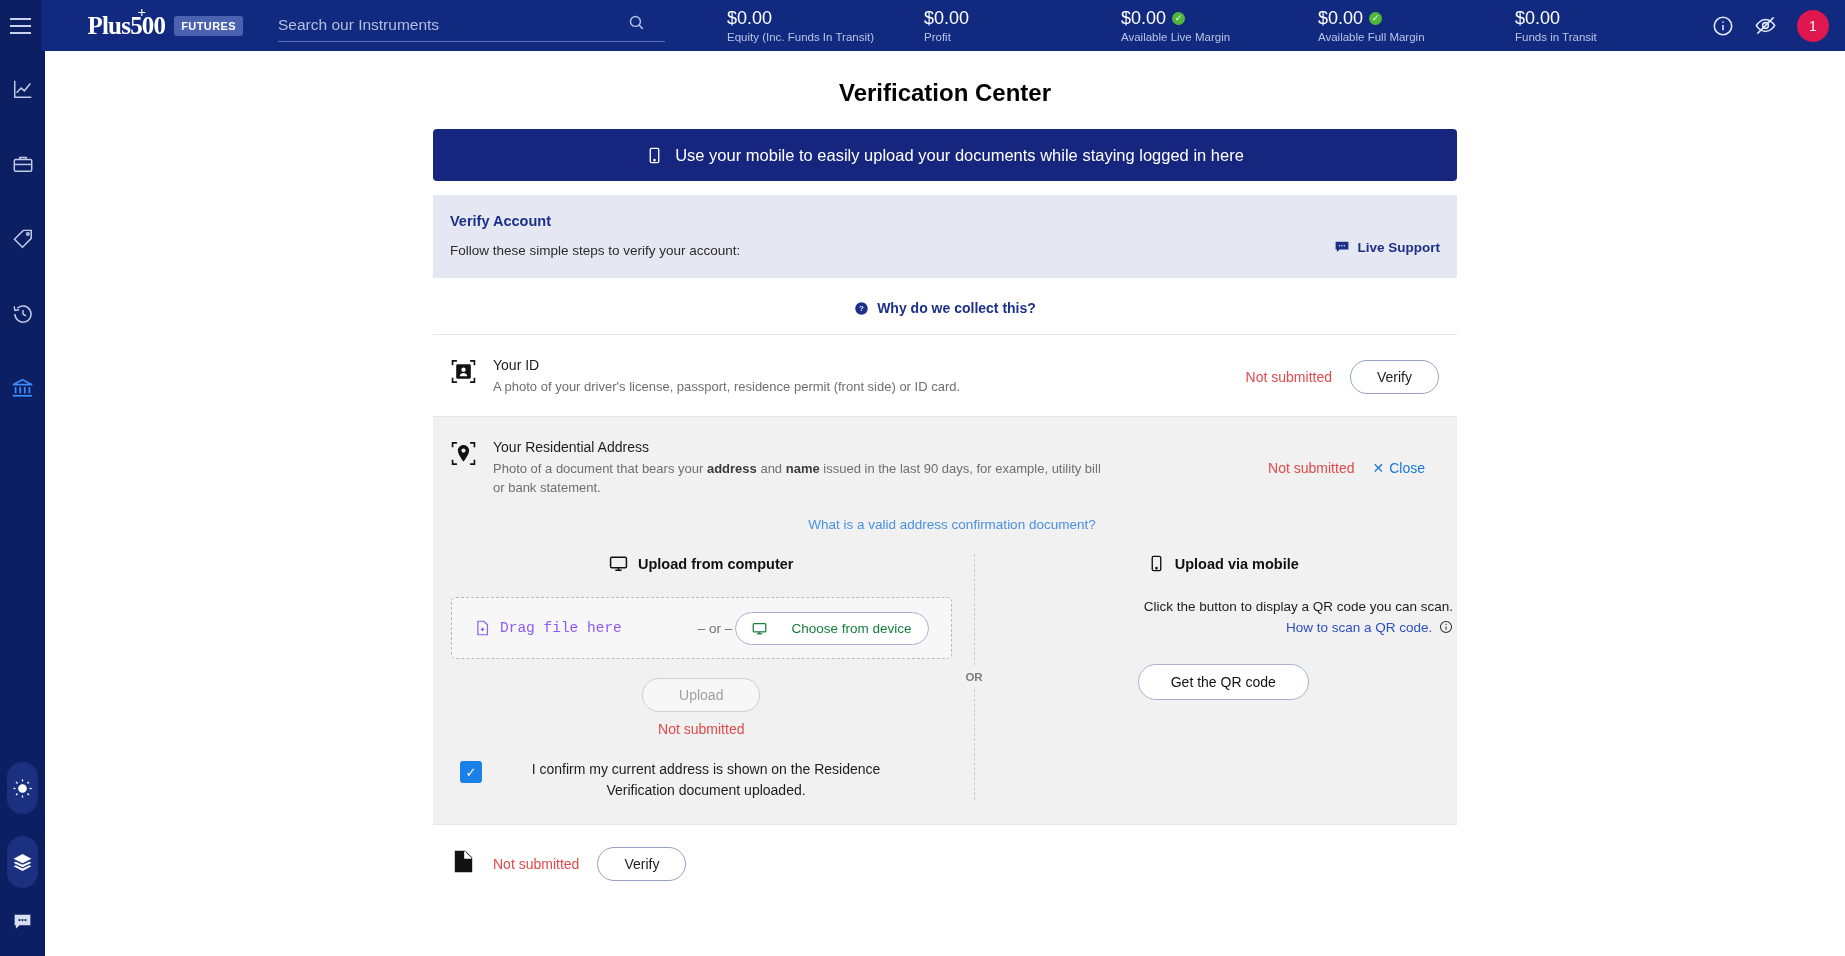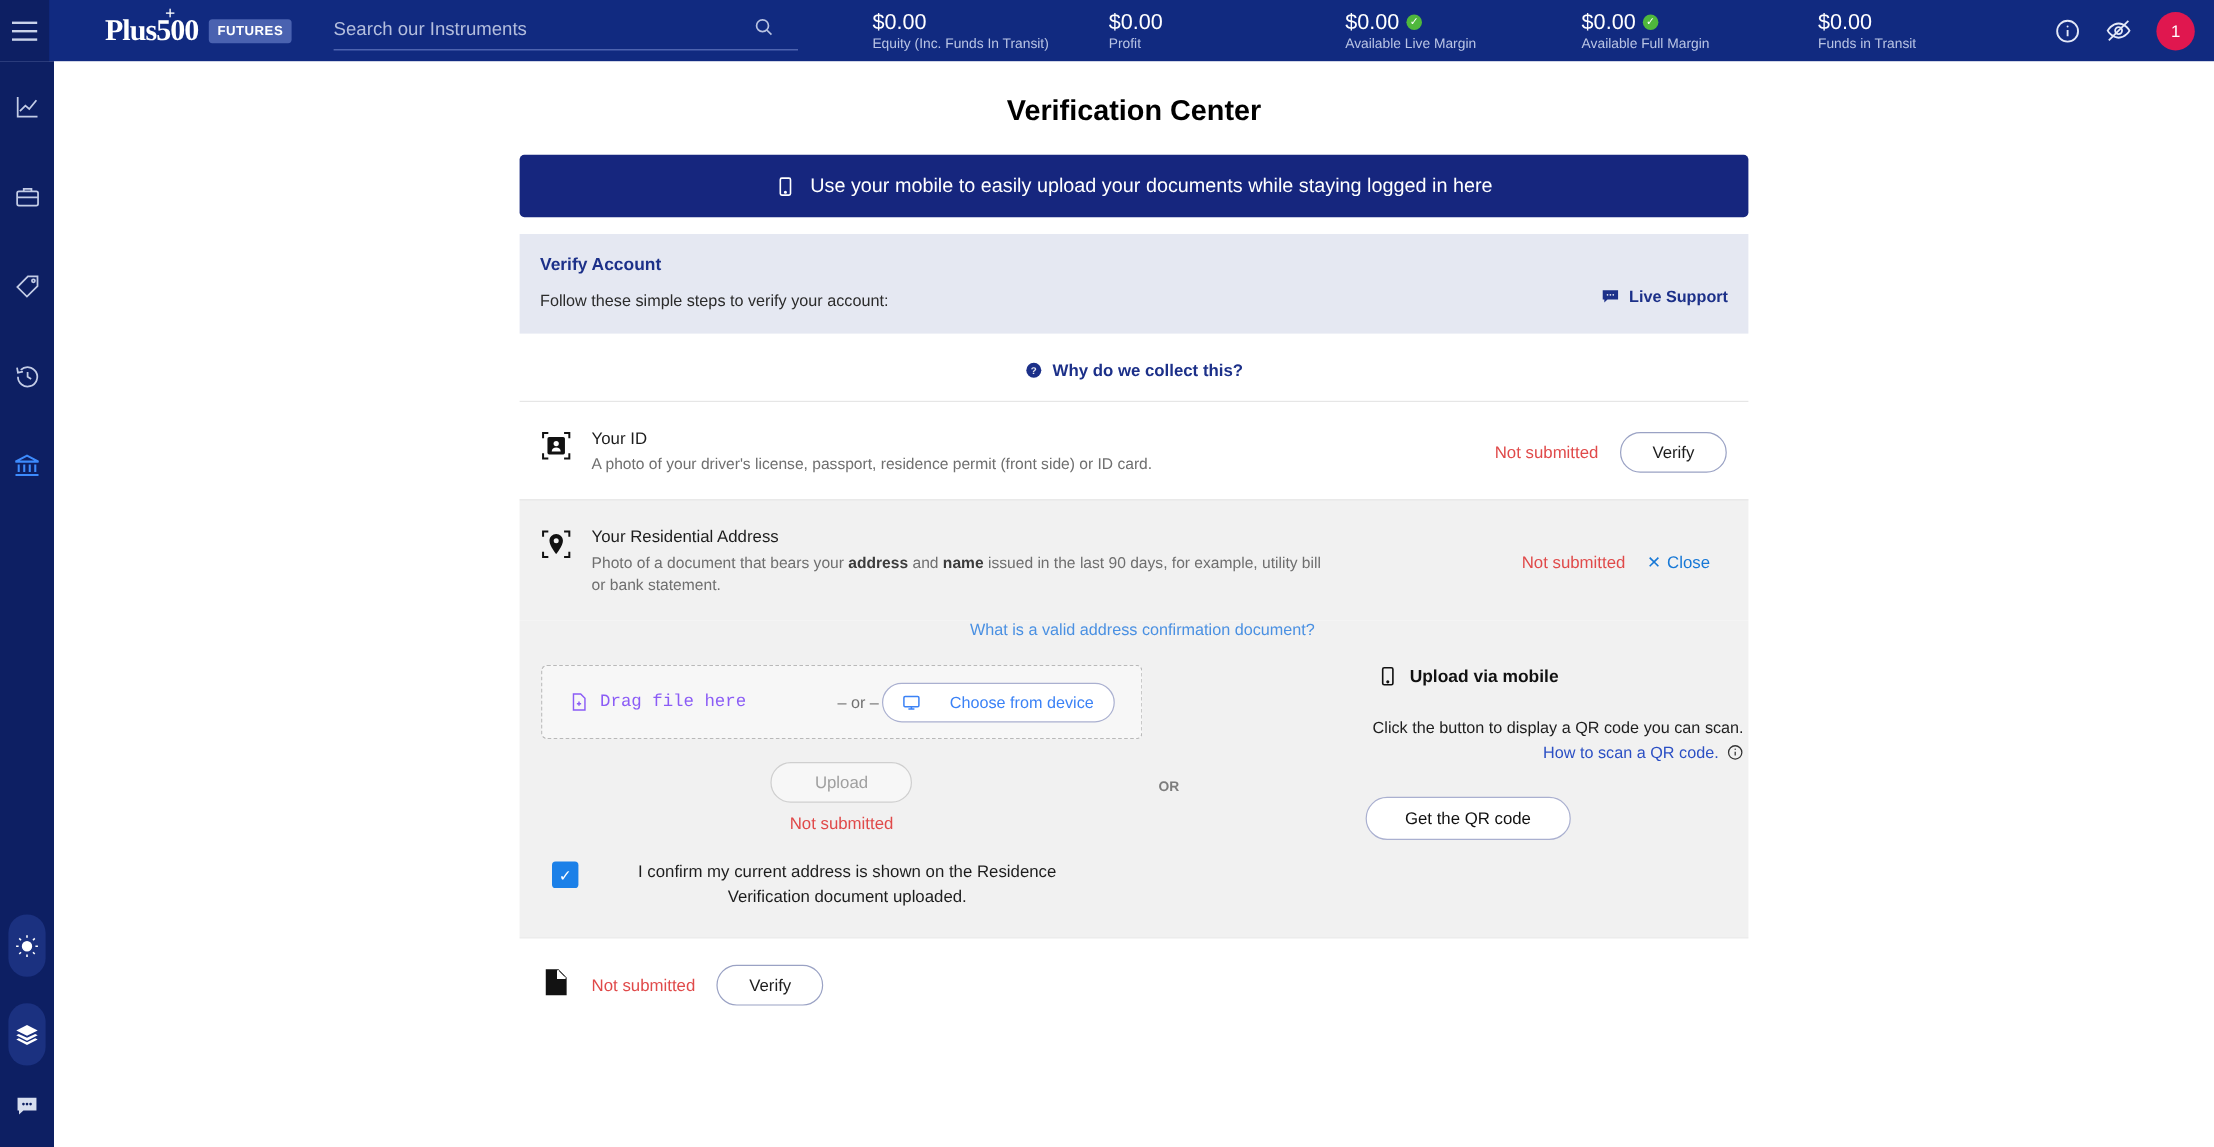--- a/index.html
+++ b/index.html
@@ -169,41 +169,41 @@
   }
   .dropzone {
     border: 1px dashed #b9b9b9; background: #f7f7f7; border-radius: 5px;
     height: 62px; display: flex; align-items: center; padding: 0 22px;
     margin: 0 0 0 0;
   }
   .dz-drag { display: flex; align-items: center; gap: 9px; font-size: 14.5px; color: #8b5cf6; font-family: Liberation Mono, monospace; }
   .dz-or { color: #707070; font-size: 13.5px; margin-left: 76px; }
   .dz-choose {
     margin-left: auto; border: 1px solid #aab0d0; background: #fff; border-radius: 20px;
-    padding: 8px 16px; font-size: 13.5px; color: #3b82f6; cursor: pointer;
+    padding: 8px 16px; font-size: 13.5px; color: #15803d; cursor: pointer;
     display: flex; align-items: center; gap: 24px; font-family: "Liberation Sans", sans-serif;
   }
   .btn-upload {
     display: block; margin: 19px auto 0 auto;
     border: 1px solid #cfcfcf; background: #f7f7f7; color: #a0a0a0;
     border-radius: 20px; padding: 8px 36px; font-size: 14px; cursor: default;
     font-family: "Liberation Sans", sans-serif;
   }
   .upload-status { text-align: center; color: #e04a4a; font-size: 14px; margin-top: 9px; }
   .confirm-row { display: flex; align-items: flex-start; gap: 14px; margin-top: 22px; padding-left: 9px; }
   .checkbox {
     width: 22px; height: 22px; border-radius: 3px; background: #1b80e8;
     display: flex; align-items: center; justify-content: center; color: #fff;
     font-size: 13px; flex-shrink: 0; cursor: pointer; margin-top: 2px;
   }
   .confirm-text { font-size: 14px; color: #1d1d1d; line-height: 1.45; max-width: 420px; text-align: center; }
 
   .or-divider {
     position: absolute; left: 511px; top: 0; bottom: 0; width: 24px;
-    display: flex; flex-direction: row; align-items: center;
+    display: flex; flex-direction: column; align-items: center;
   }
   .or-line { width: 0; flex: 1; border-left: 1px dashed #cacaca; }
   .or-label { font-size: 11.5px; color: #7d7d7d; font-weight: bold; padding: 6px 0; }
 
   .mob-desc { text-align: right; font-size: 13.5px; color: #1d1d1d; line-height: 1.5; }
   .mob-link { color: #2b4fc4; cursor: pointer; }
   .btn-qr {
     display: block; margin: 26px auto 0 auto;
     border: 1px solid #aab0d0; background: #fff; color: #111;
     border-radius: 20px; padding: 9px 32px; font-size: 14px; cursor: pointer;
@@ -471,20 +471,30 @@
 
       <div class="upload-cols">
 
         <div class="or-divider">
           <div class="or-line"></div>
           <div class="or-label">OR</div>
           <div class="or-line"></div>
         </div>
 
         <div class="col-left">
+          <div class="col-head">
+            <span>
+              <svg width="19" height="19" viewBox="0 0 24 24" fill="none" stroke="currentColor" stroke-width="1.9">
+                <rect x="2" y="4" width="20" height="13.5" rx="1.6"></rect>
+                  <line x1="8" y1="20.5" x2="16" y2="20.5"></line>
+                  <line x1="12" y1="17.5" x2="12" y2="20.5"></line>
+              </svg>
+            </span>
+            <span>Upload from computer</span>
+          </div>
 
           <div class="dropzone">
             <div class="dz-drag">
               <span>
                 <svg width="17" height="18" viewBox="0 0 24 24" fill="none" stroke="currentColor" stroke-width="1.7">
                   <path d="M5.5 2.5h8.5l5 5v14h-13.5z"></path>
                     <line x1="9.5" y1="14" x2="14.5" y2="14"></line>
                     <line x1="12" y1="11.5" x2="12" y2="16.5"></line>
                 </svg>
               </span>

